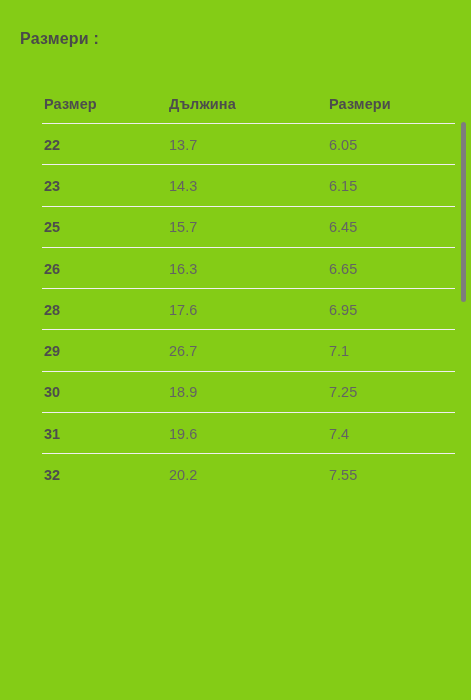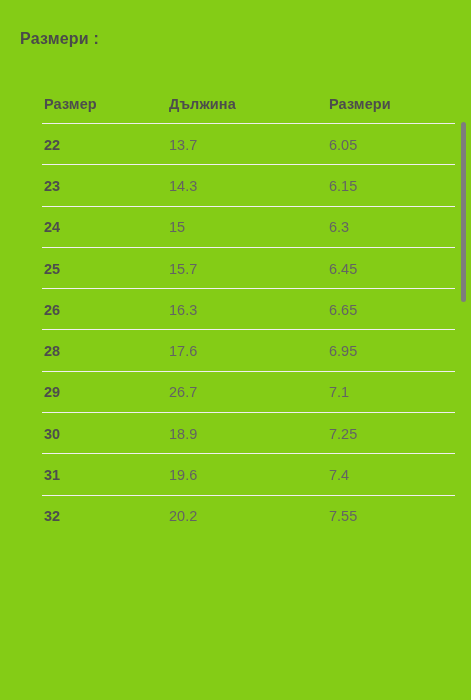--- a/index.html
+++ b/index.html
@@ -138,26 +138,20 @@
       <span class="divider"></span>
     </div>
 
     <div class="row data-row">
       <span class="cell col-size">23</span>
       <span class="cell col-len">14.3</span>
       <span class="cell col-width">6.15</span>
       <span class="divider"></span>
     </div>
 
-    <div class="row data-row">
-      <span class="cell col-size">24</span>
-      <span class="cell col-len">15</span>
-      <span class="cell col-width">6.3</span>
-      <span class="divider"></span>
-    </div>
 
     <div class="row data-row">
       <span class="cell col-size">25</span>
       <span class="cell col-len">15.7</span>
       <span class="cell col-width">6.45</span>
       <span class="divider"></span>
     </div>
 
     <div class="row data-row">
       <span class="cell col-size">26</span>

